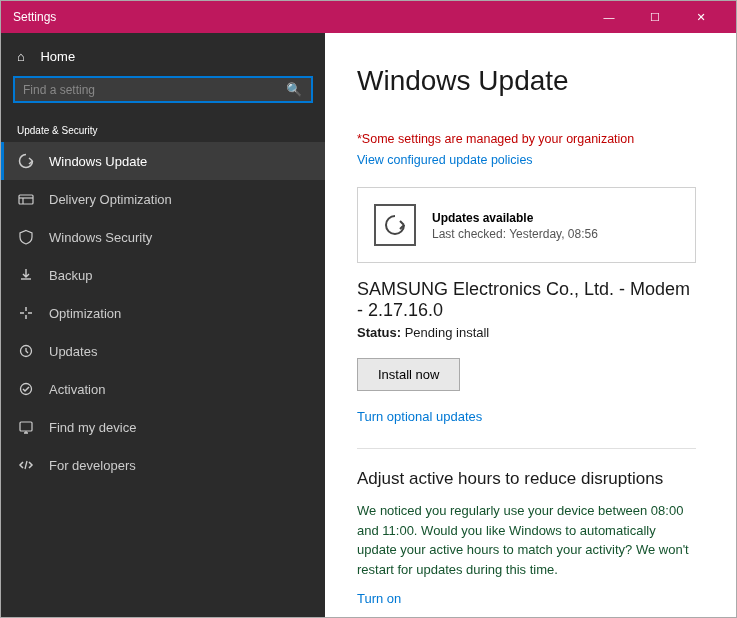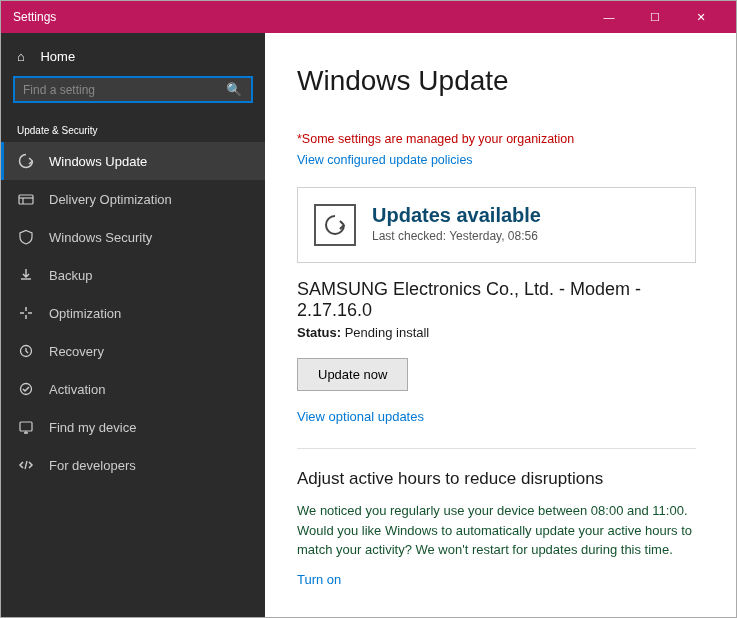--- a/index.html
+++ b/index.html
@@ -49,21 +49,21 @@
       align-items: center;
       justify-content: center;
     }
     .main-content {
       display: flex;
       flex: 1;
       overflow: hidden;
     }
     
     .sidebar {
-      width: 264px;
+      width: 324px;
       background: #2b2b2b;
       flex-shrink: 0;
       display: flex;
       flex-direction: column;
       padding-top: 0;
       overflow-y: auto;
     }
     .sidebar-header {
       padding: 16px 16px 8px 16px;
       color: #fff;
@@ -166,24 +166,25 @@
     .update-icon-box {
       width: 42px;
       height: 42px;
       border: 2px solid #555;
       display: flex;
       align-items: center;
       justify-content: center;
       flex-shrink: 0;
     }
     .update-text h3 {
-      font-size: 20px;
+      font-size: 12px;
       font-weight: 600;
-      color: #0c4a6e;
+      color: #000000;
       margin-bottom: 2px;
+      margin-top: 7px;
     }
     .update-text p {
       font-size: 12px;
       color: #555;
     }
     .update-detail {
       margin-bottom: 6px;
     }
     .update-detail-text {
       font-size: 18px;
@@ -317,21 +318,21 @@
         <span>Optimization</span>
       </div>
 
       <div class="nav-item">
         <span class="nav-icon">
           <svg width="16" height="16" viewBox="0 0 16 16" fill="none">
             <circle cx="8" cy="8" r="5.5" stroke="#ccc" stroke-width="1.3"></circle>
             <polyline points="8,5 8,8 10,10" stroke="#ccc" stroke-width="1.3"></polyline>
           </svg>
         </span>
-        <span>Recovery</span>
+        <span>Updates</span>
       </div>
 
       <div class="nav-item">
         <span class="nav-icon">
           <svg width="16" height="16" viewBox="0 0 16 16" fill="none">
             <circle cx="8" cy="8" r="5.5" stroke="#ccc" stroke-width="1.3"></circle>
             <polyline points="5,8 7,10 11,6" stroke="#ccc" stroke-width="1.5" fill="none"></polyline>
           </svg>
         </span>
         <span>Activation</span>
@@ -381,24 +382,24 @@
       </div>
 
       <div class="update-detail">
         <p class="update-detail-text">SAMSUNG Electronics Co., Ltd.  -  Modem - 2.17.16.0</p>
         <p class="update-status">
           <strong>Status:</strong>
           <span>Pending install</span>
         </p>
       </div>
 
-      <button class="install-btn">Update now</button>
+      <button class="install-btn">Install now</button>
 
       <br>
-      <a class="optional-link" href="#">View optional updates</a>
+      <a class="optional-link" href="#">Turn optional updates</a>
 
       <hr class="divider">
 
       <h2 class="section-title">Adjust active hours to reduce disruptions</h2>
       <p class="section-desc">We noticed you regularly use your device between 08:00 and 11:00. Would you like Windows to automatically update your active hours to match your activity? We won't restart for updates during this time.</p>
       <a class="turn-on-link" href="#">Turn on</a>
     </div>
   </div>
 </div>
 

